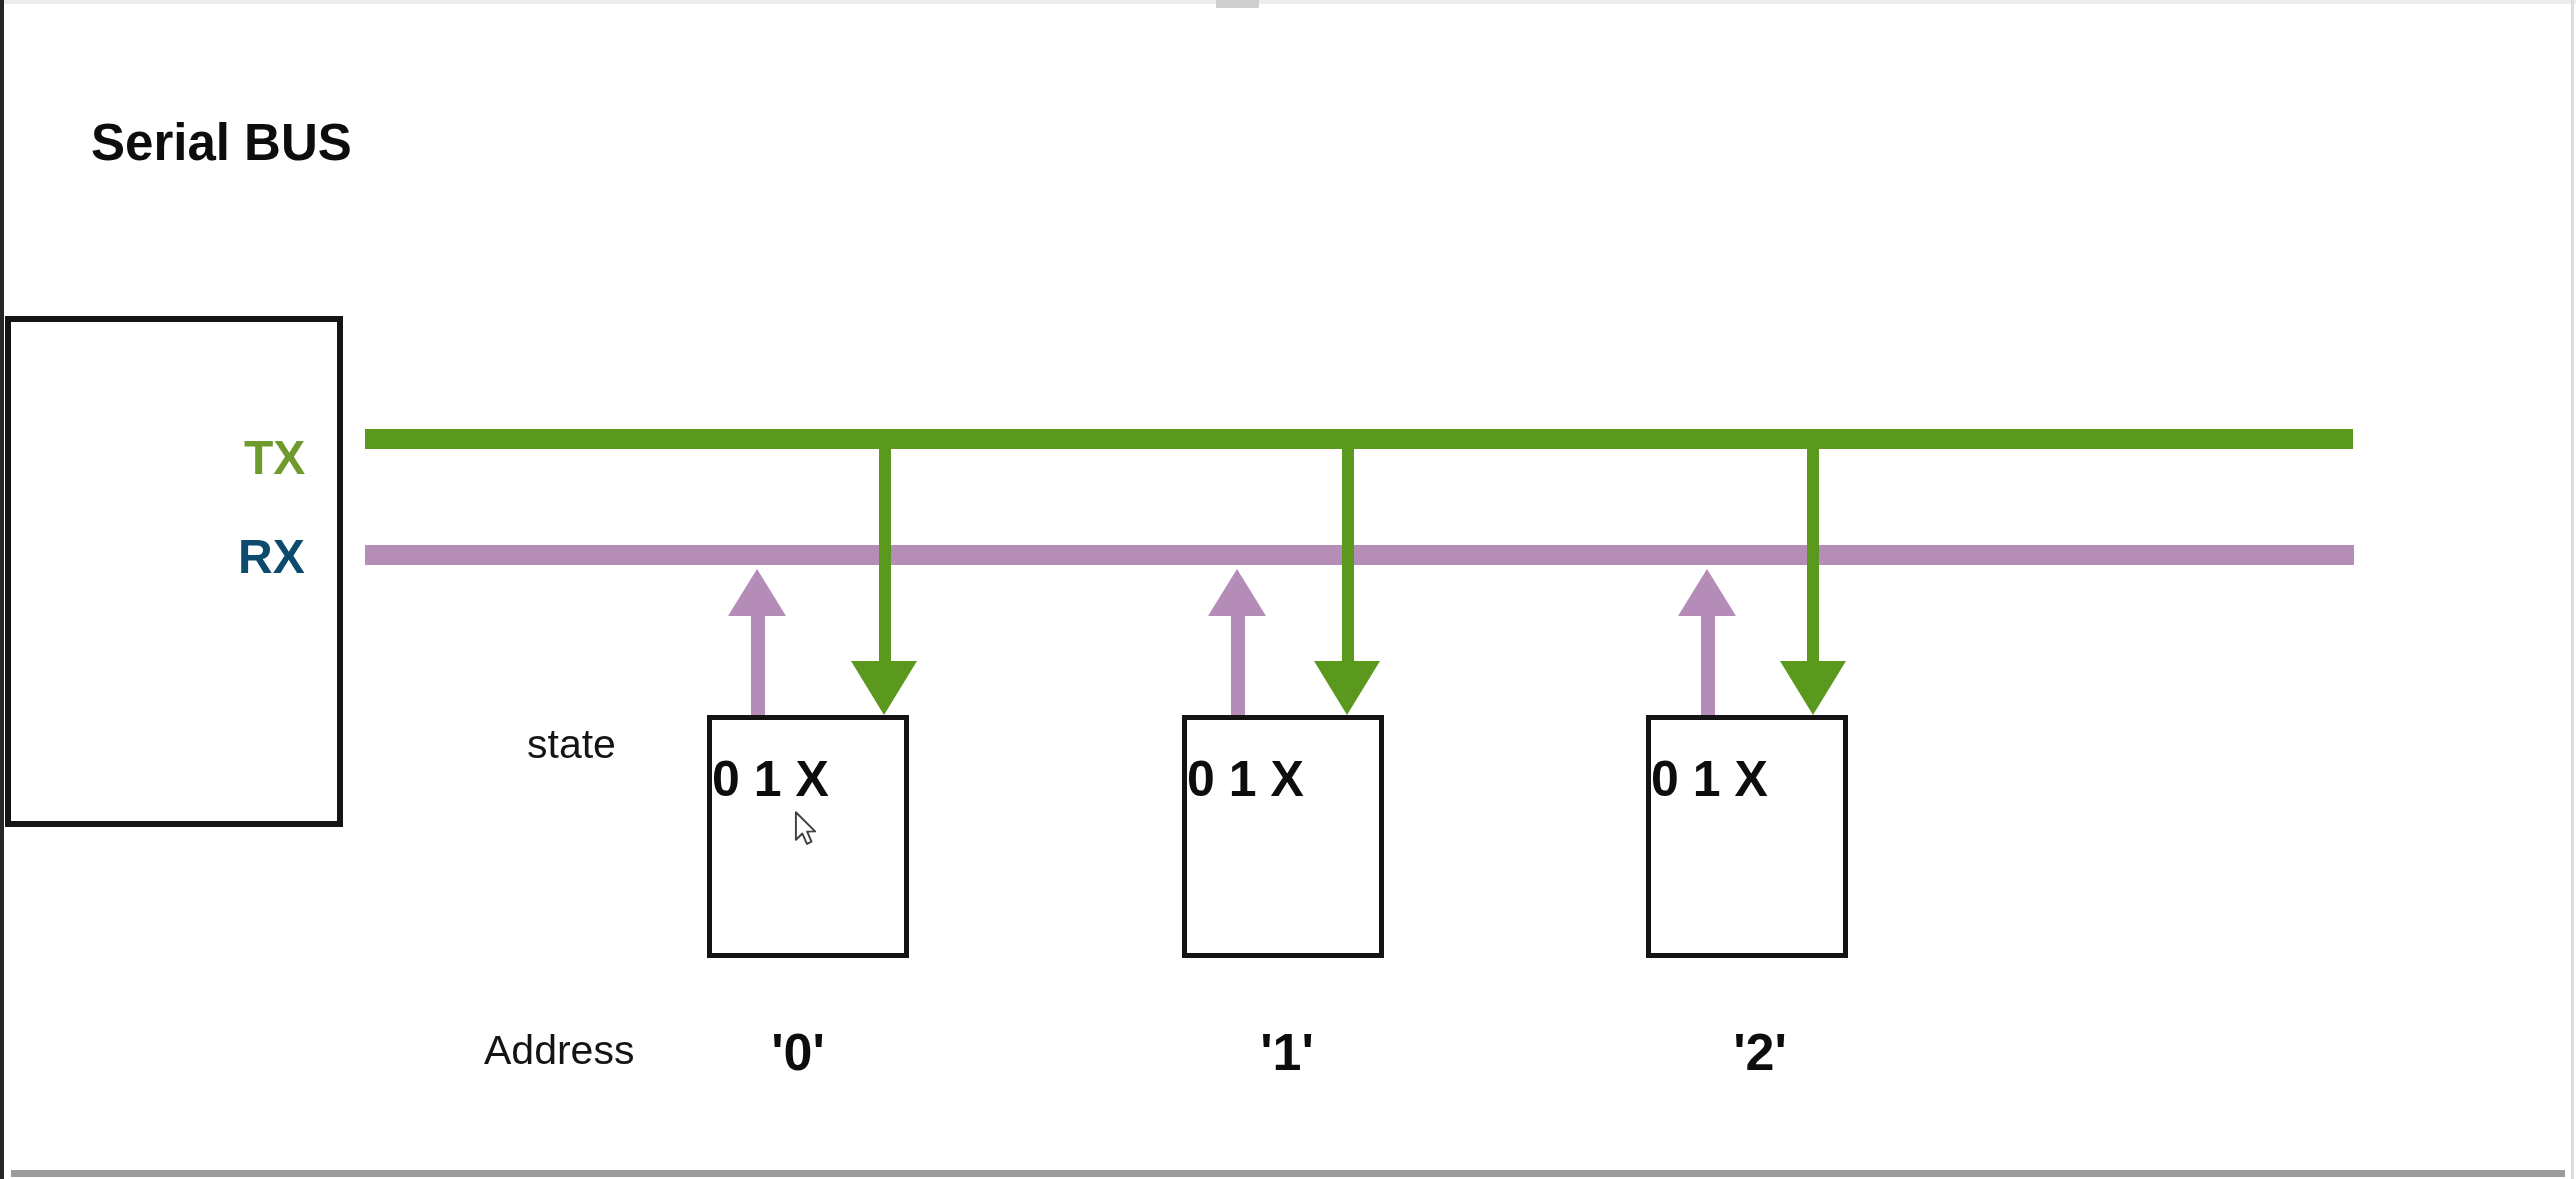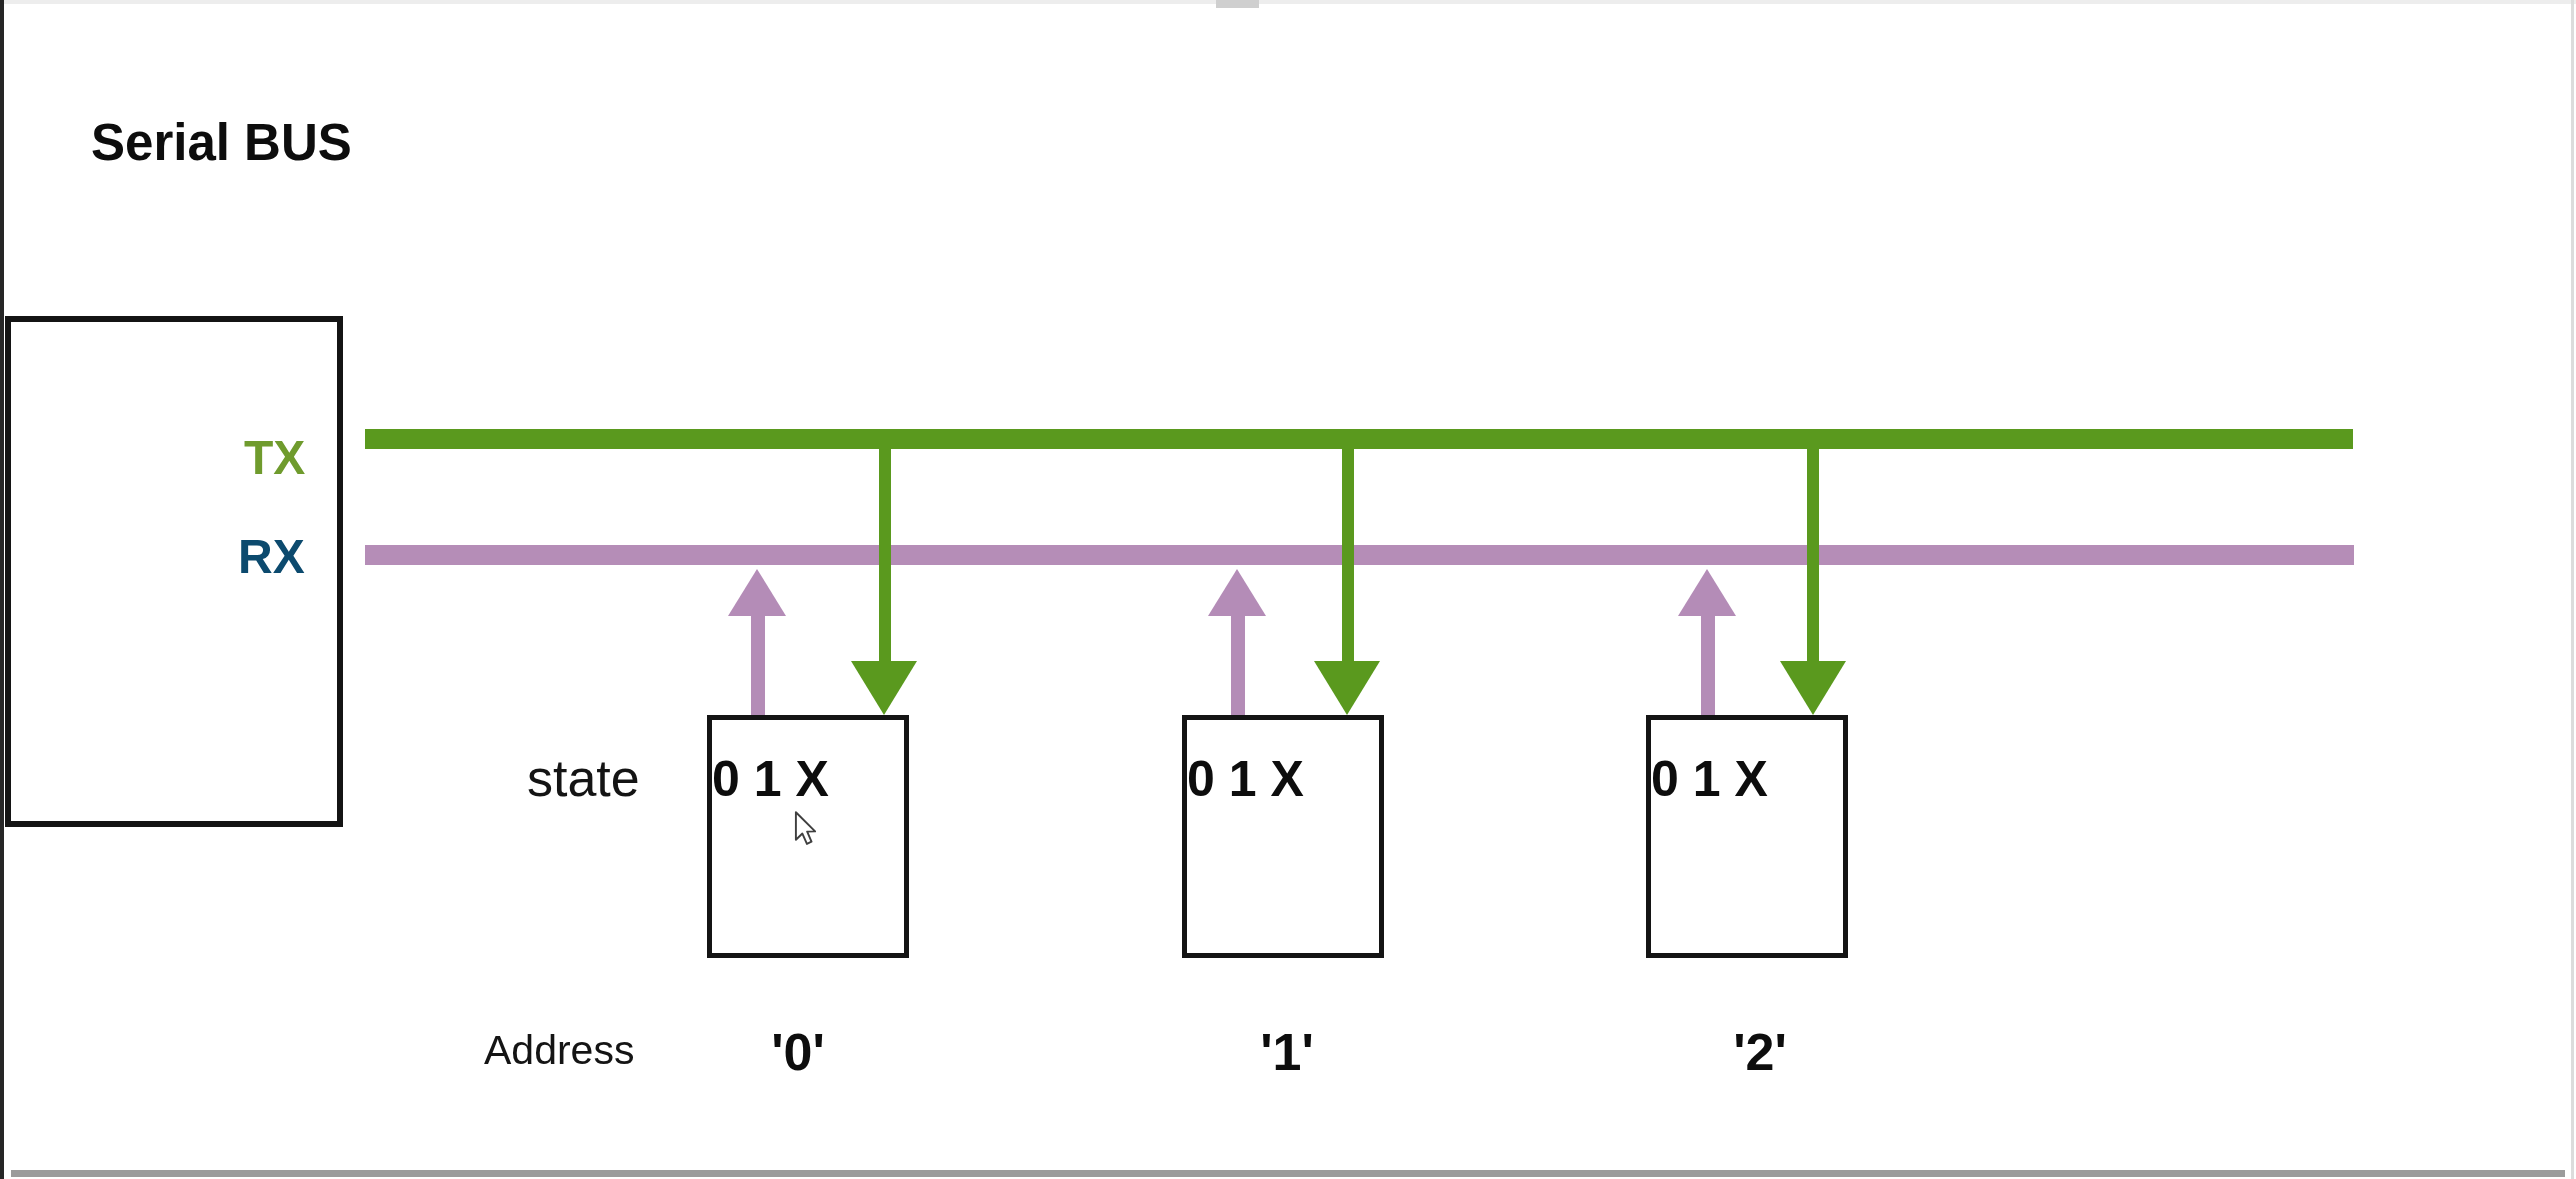--- a/index.html
+++ b/index.html
@@ -74,22 +74,22 @@
   .state-box .state-value {
     display: block; margin-top: 34px;
     font-size: 50px; font-weight: bold; color: #0d0d0d;
     line-height: 1; white-space: nowrap;
   }
   .state-box-0 { left: 707px; }
   .state-box-1 { left: 1182px; }
   .state-box-2 { left: 1646px; }
 
   .state-caption {
-    left: 527px; top: 752px;
-    font-size: 52px; color: #141414; line-height: 1;
+    left: 527px; top: 724px;
+    font-size: 41px; color: #141414; line-height: 1;
   }
 
   
   .address-caption {
     left: 484px; top: 1030px;
     font-size: 41px; color: #141414; line-height: 1;
   }
   .address-value {
     top: 1026px; width: 126px; text-align: center;
     font-size: 52px; font-weight: bold; color: #0d0d0d;

